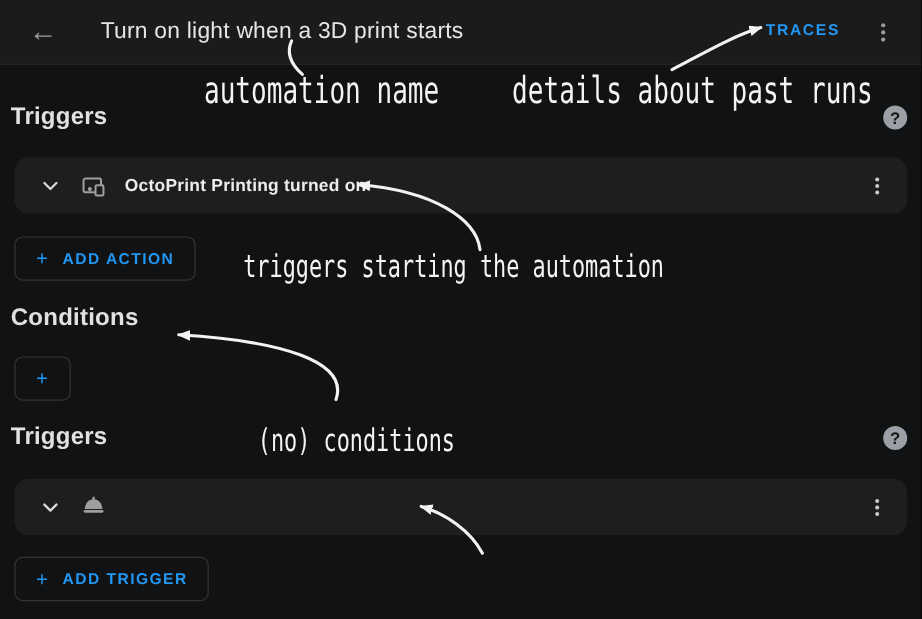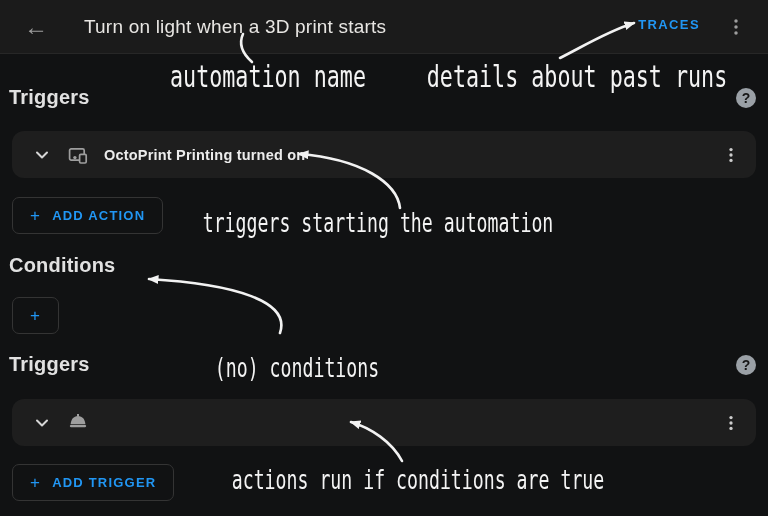--- a/index.html
+++ b/index.html
@@ -164,21 +164,20 @@
 
   <button class="add-btn btn-action">
     <span class="plus">+</span>
     <span>ADD TRIGGER</span>
   </button>
 
   <div class="annot annot-lg a-name"><span>automation name</span></div>
   <div class="annot annot-lg a-past"><span>details about past runs</span></div>
   <div class="annot annot-sm a-trig"><span>triggers starting the automation</span></div>
   <div class="annot annot-sm a-cond"><span>(no) conditions</span></div>
-  <div class="annot annot-sm a-act"><span>actions run if conditions are true</span></div>
 
   <svg class="arrows">
     <defs>
       <marker id="ah" markerUnits="userSpaceOnUse" markerWidth="13" markerHeight="11" refX="9.5" refY="4.5" orient="auto">
         <path d="M0 0 L11 4.5 L0 9 Z" fill="#f2f2f2"></path>
       </marker>
     </defs>
     <path d="M252 62 C243 54 238 45 243 34" fill="none" stroke="#f2f2f2" stroke-width="2.6" stroke-linecap="round"></path>
     <path d="M560 58 C582 47 608 31 634 23" fill="none" stroke="#f2f2f2" stroke-width="2.6" stroke-linecap="round" marker-end="url(#ah)"></path>
     <path d="M400 208 C397 183 362 159 299 154" fill="none" stroke="#f2f2f2" stroke-width="2.6" stroke-linecap="round" marker-end="url(#ah)"></path>

